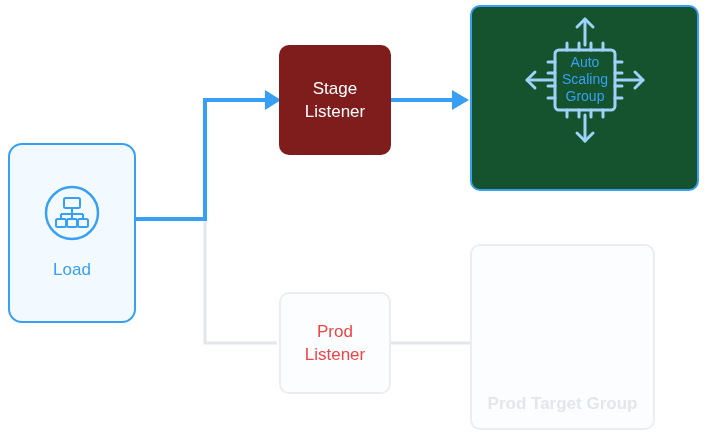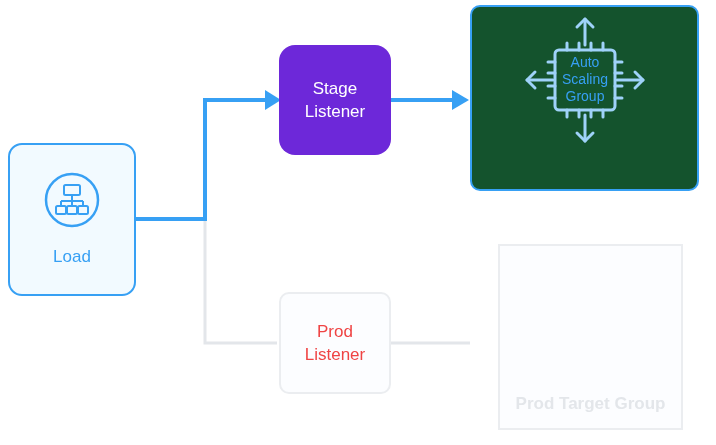--- a/index.html
+++ b/index.html
@@ -28,21 +28,21 @@
     align-items: center;
     justify-content: center;
     text-align: center;
   }
 
   
   #load-balancer {
     left: 8px;
     top: 143px;
     width: 128px;
-    height: 153px;
+    height: 180px;
     background: #f2faff;
     border: 2px solid #37a0f4;
     border-radius: 14px;
     color: #37a0f4;
     font-size: 17px;
     line-height: 22px;
   }
   #load-balancer .lb-icon {
     margin-bottom: 12px;
   }
@@ -50,22 +50,22 @@
     font-size: 17px;
     line-height: 22px;
   }
 
   
   #stage-listener {
     left: 279px;
     top: 45px;
     width: 112px;
     height: 110px;
-    background: #6d28d9;
-    border-radius: 16px;
+    background: #7f1d1d;
+    border-radius: 10px;
     color: #ffffff;
     font-size: 17px;
     line-height: 23px;
   }
 
   
   #stage-target-group {
     left: 470px;
     top: 5px;
     width: 229px;
@@ -106,25 +106,24 @@
   }
 
   
   #prod-target-group {
     left: 470px;
     top: 244px;
     width: 185px;
     height: 186px;
     background: #fcfdff;
     border: 2px solid #ebedf0;
-    border-radius: 0;
+    border-radius: 10px;
     color: #e3e6ea;
     justify-content: flex-end;
     padding-bottom: 14px;
-    margin-left: 28px;
   }
   #prod-target-group .tg-label {
     font-size: 17px;
     font-weight: bold;
     color: #e3e6ea;
   }
 </style>
 </head>
 <body>
 

